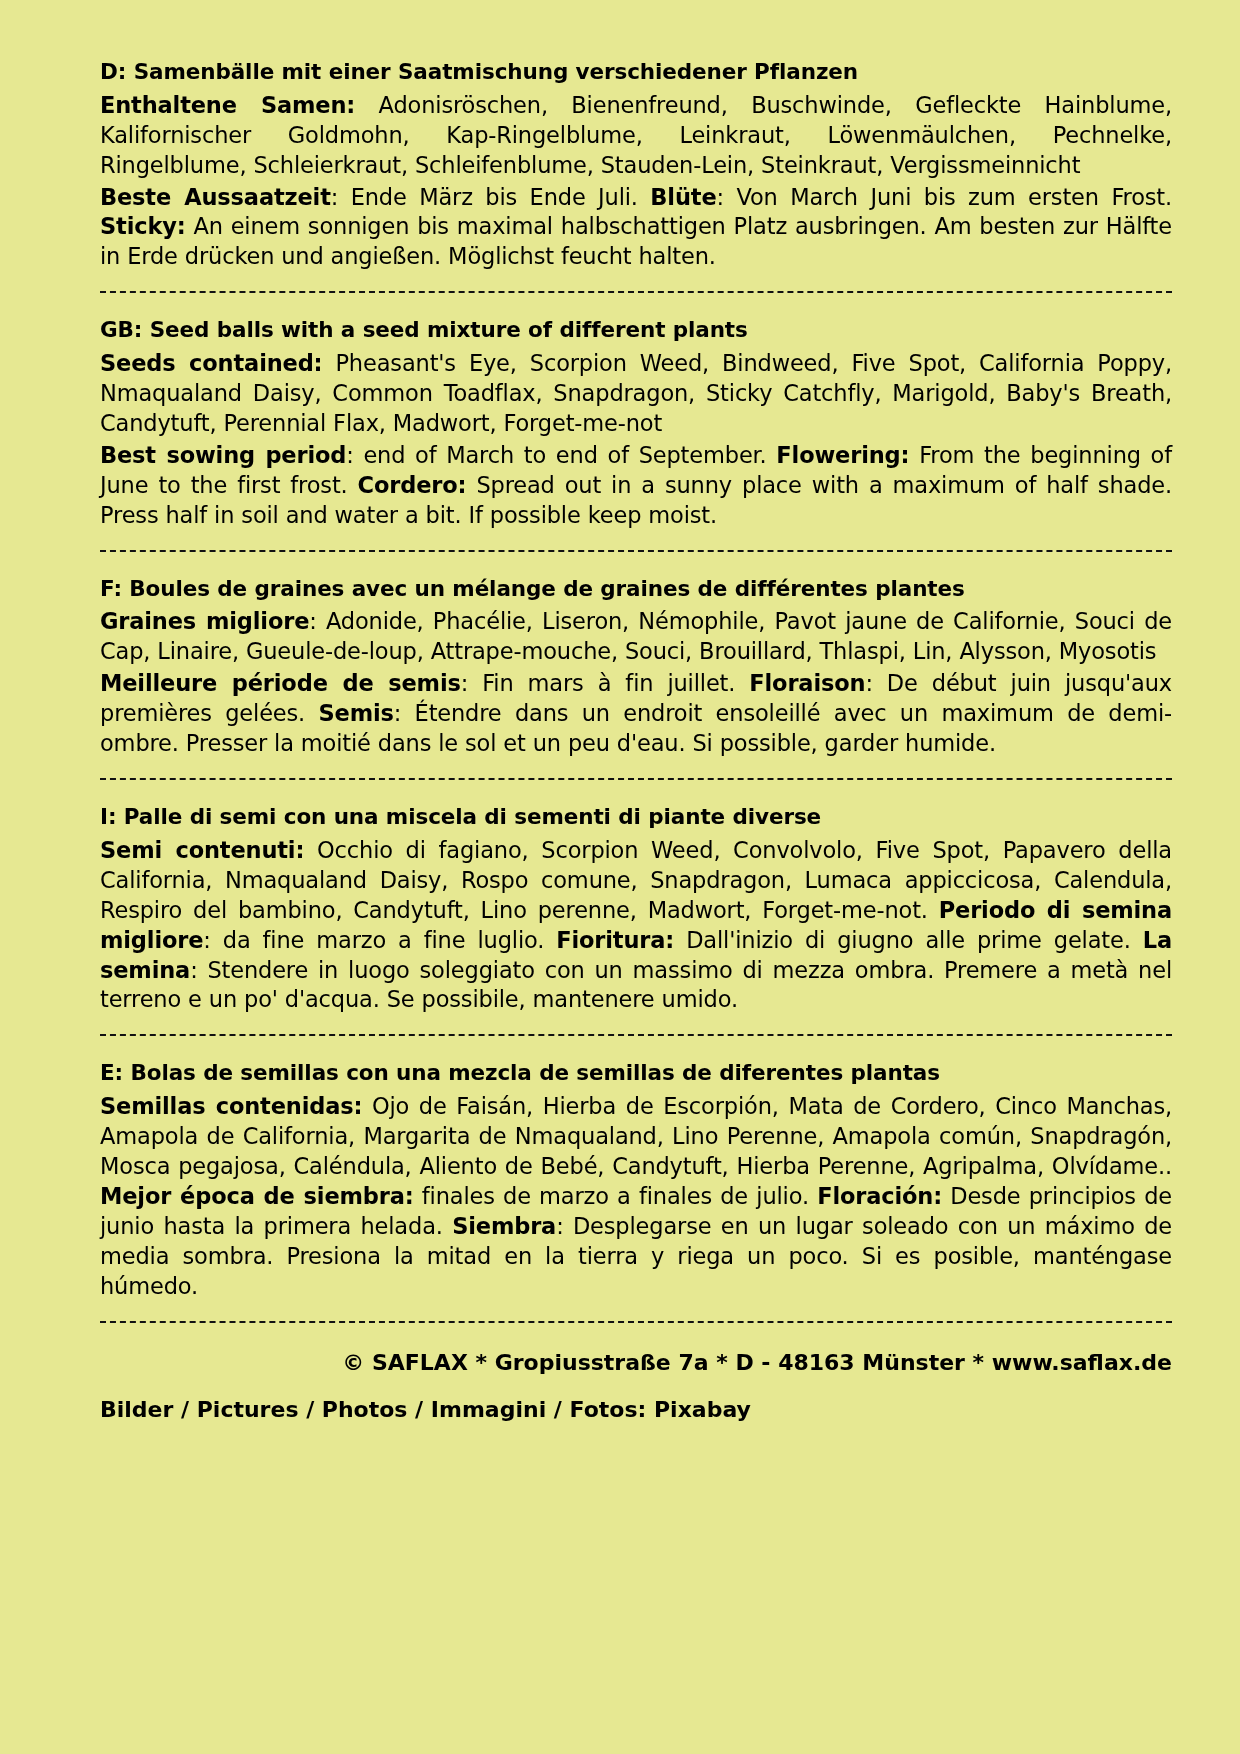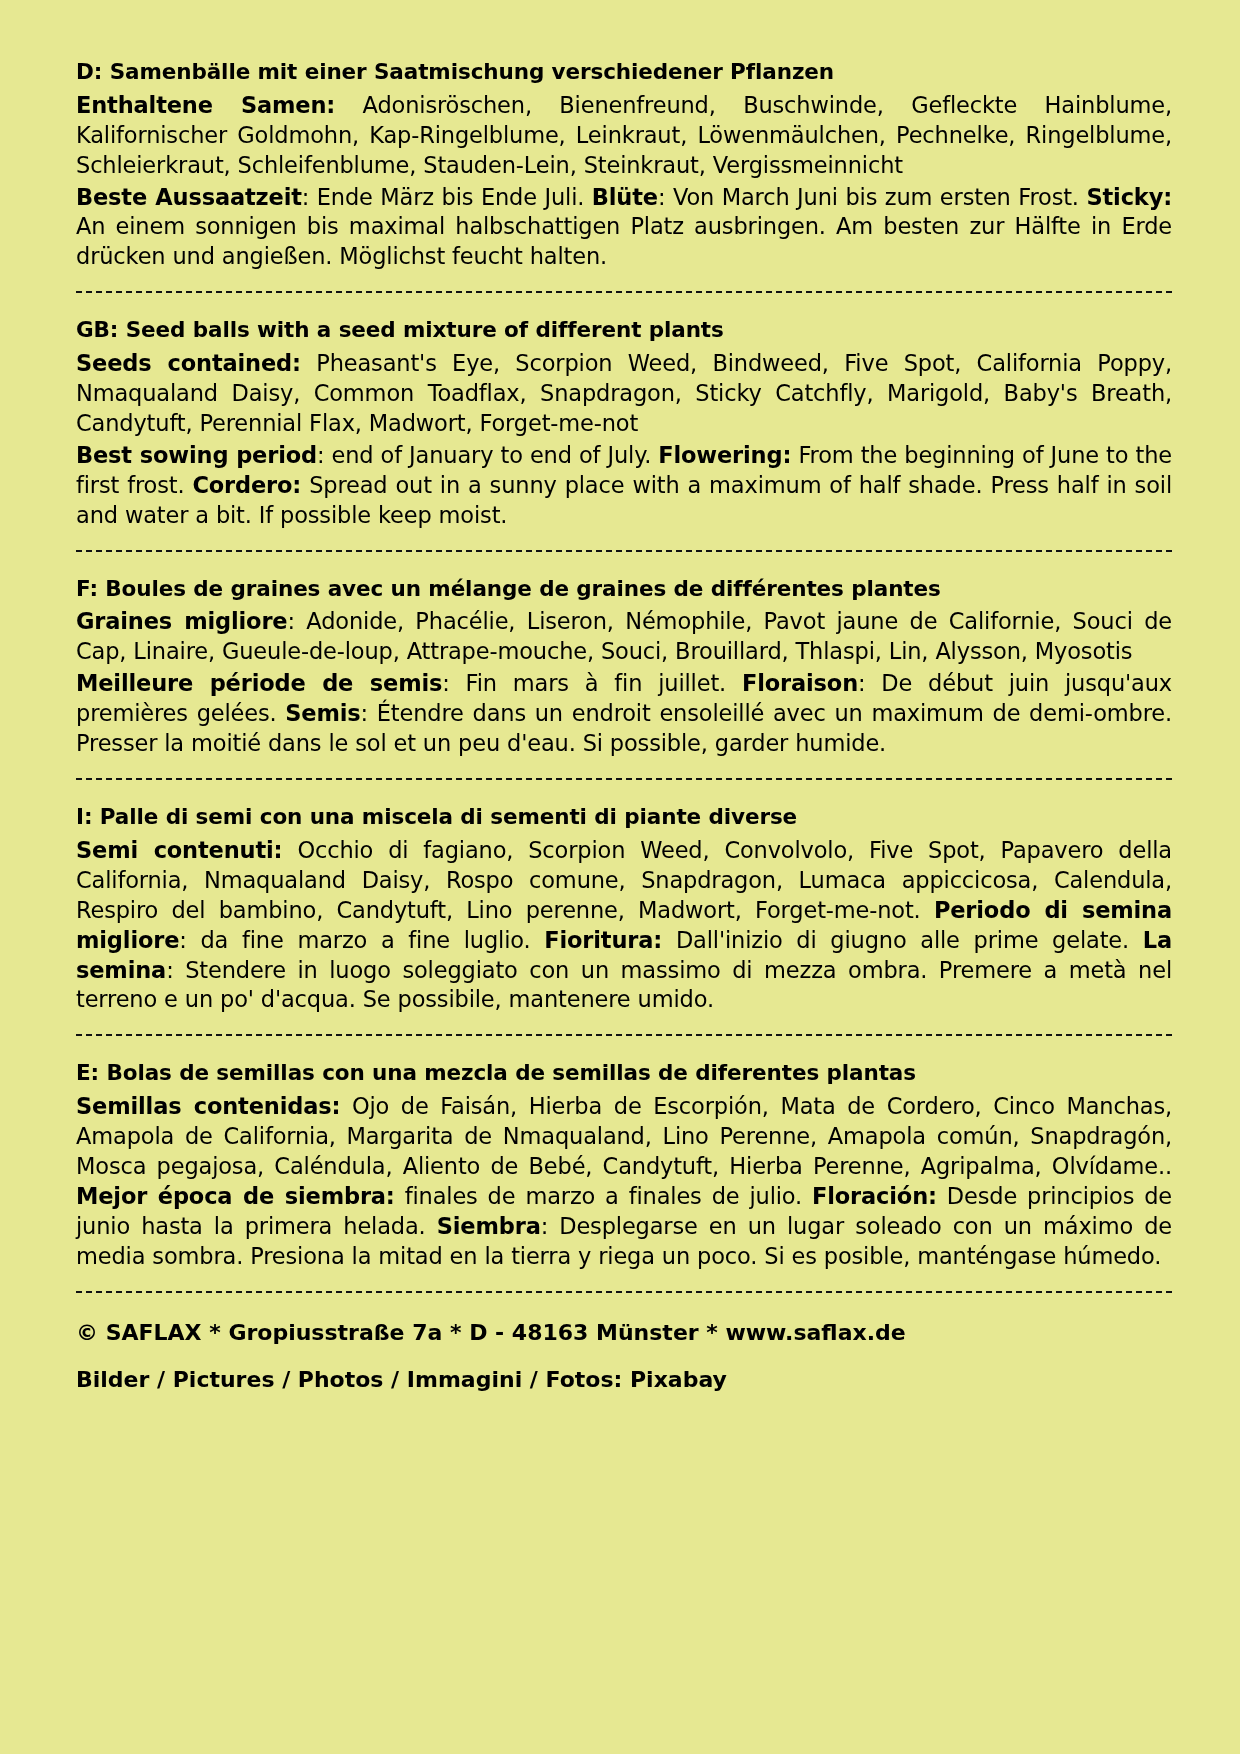--- a/index.html
+++ b/index.html
@@ -11,21 +11,21 @@
     height: 1754px;
     background: #e6e892;
     font-family: "DejaVu Sans", sans-serif;
     color: #000000;
     overflow: hidden;
   }
   .page {
     box-sizing: border-box;
     width: 1240px;
     height: 1754px;
-    padding: 58px 68px 0 76px;
+    padding: 58px 68px 0 100px;
     background: #e6e892;
   }
   .block {
     margin-bottom: 0;
   }
   .heading {
     font-weight: bold;
     font-size: 21.5px;
     line-height: 1.34;
     margin: 0 0 4px 0;
@@ -56,21 +56,21 @@
     overflow: hidden;
     font-family: "DejaVu Sans", sans-serif;
   }
   .divider-inner {
     display: inline-block;
     width: 100%;
     border-bottom: 2px dashed #111;
     transform: translateY(-6px);
   }
   .footer {
-    text-align: left;
+    text-align: right;
     font-weight: bold;
     font-size: 22px;
     line-height: 1.5;
     margin-top: 8px;
   }
   .footer-line2 {
     text-align: left;
     font-weight: bold;
     font-size: 22px;
     line-height: 1.5;
@@ -86,21 +86,21 @@
     <div class="heading">D: Samenbälle mit einer Saatmischung verschiedener Pflanzen</div>
     <div class="para"><b>Enthaltene Samen:</b><span> Adonisröschen, Bienenfreund, Buschwinde, Gefleckte Hainblume, Kalifornischer Goldmohn, Kap-Ringelblume, Leinkraut, Löwenmäulchen, Pechnelke, Ringelblume, Schleierkraut, Schleifenblume, Stauden-Lein, Steinkraut,  Vergissmeinnicht</span></div>
     <div class="para lastline"><b>Beste Aussaatzeit</b><span>: Ende März bis Ende Juli. </span><b>Blüte</b><span>: Von March Juni bis zum ersten Frost. </span><b>Sticky:</b><span> An einem sonnigen bis maximal halbschattigen Platz ausbringen. Am besten zur Hälfte in Erde drücken und angießen. Möglichst feucht halten.</span></div>
   </div>
 
   <div class="divider"><span class="divider-inner"></span></div>
 
   <div class="block">
     <div class="heading">GB: Seed balls with a seed mixture of different plants</div>
     <div class="para"><b>Seeds contained:</b><span> Pheasant's Eye, Scorpion Weed, Bindweed, Five Spot, California Poppy, Nmaqualand Daisy, Common Toadflax, Snapdragon, Sticky Catchfly, Marigold, Baby's Breath, Candytuft, Perennial Flax, Madwort, Forget-me-not</span></div>
-    <div class="para lastline"><b>Best sowing period</b><span>: end of January to end of July. </span><b>Flowering:</b><span> From the beginning of June to the first frost. </span><b>Cordero:</b><span> Spread out in a sunny place with a maximum of half shade. Press half in soil and water a bit. If possible keep moist.</span></div>
+    <div class="para lastline"><b>Best sowing period</b><span>: end of March to end of September. </span><b>Flowering:</b><span> From the beginning of June to the first frost. </span><b>Cordero:</b><span> Spread out in a sunny place with a maximum of half shade. Press half in soil and water a bit. If possible keep moist.</span></div>
   </div>
 
   <div class="divider"><span class="divider-inner"></span></div>
 
   <div class="block">
     <div class="heading">F: Boules de graines avec un mélange de graines de différentes plantes</div>
     <div class="para"><b>Graines migliore</b><span>: Adonide, Phacélie, Liseron, Némophile, Pavot jaune de Californie, Souci de Cap, Linaire, Gueule-de-loup, Attrape-mouche, Souci, Brouillard, Thlaspi, Lin, Alysson, Myosotis</span></div>
     <div class="para lastline"><b>Meilleure période de semis</b><span>: Fin mars à fin juillet. </span><b>Floraison</b><span>: De début juin jusqu'aux premières gelées. </span><b>Semis</b><span>: Étendre dans un endroit ensoleillé avec un maximum de demi-ombre.  Presser la moitié dans le sol et un peu d'eau. Si possible, garder humide.</span></div>
   </div>
 

